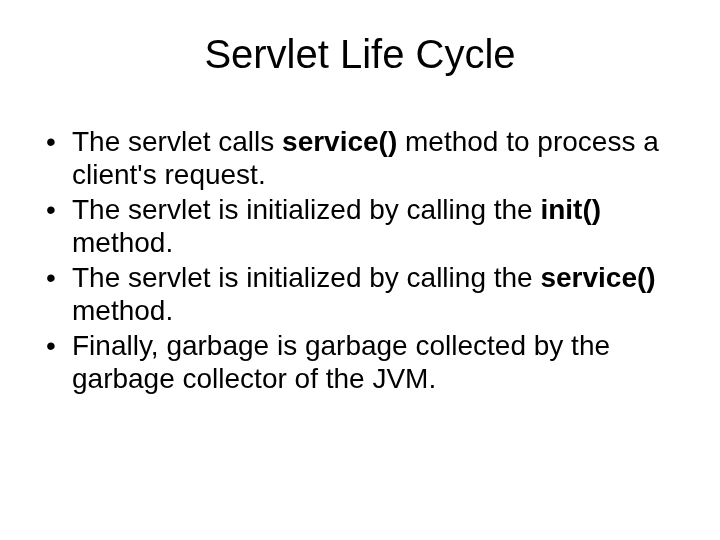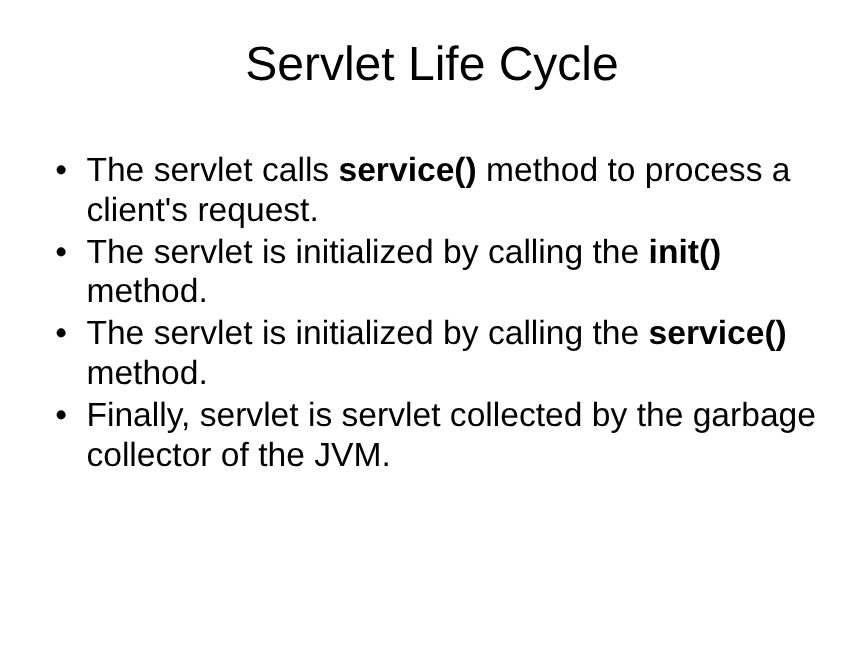--- a/index.html
+++ b/index.html
@@ -50,15 +50,15 @@
 </style>
 </head>
 <body>
 
 <div class="slide">
   <div class="title">Servlet Life Cycle</div>
   <ul class="bullets">
     <li><span>The servlet calls </span><span class="bold">service()</span><span> method to process a client's request.</span></li>
     <li><span>The servlet is initialized by calling the </span><span class="bold">init()</span><span> method.</span></li>
     <li><span>The servlet is initialized by calling the </span><span class="bold">service()</span><span> method.</span></li>
-    <li><span>Finally, servlet is servlet collected by the garbage collector of the JVM.</span><span class="bold"></span><span></span></li>
+    <li><span>Finally, garbage is garbage collected by the garbage collector of the JVM.</span><span class="bold"></span><span></span></li>
   </ul>
 </div>
 
 </body></html>

